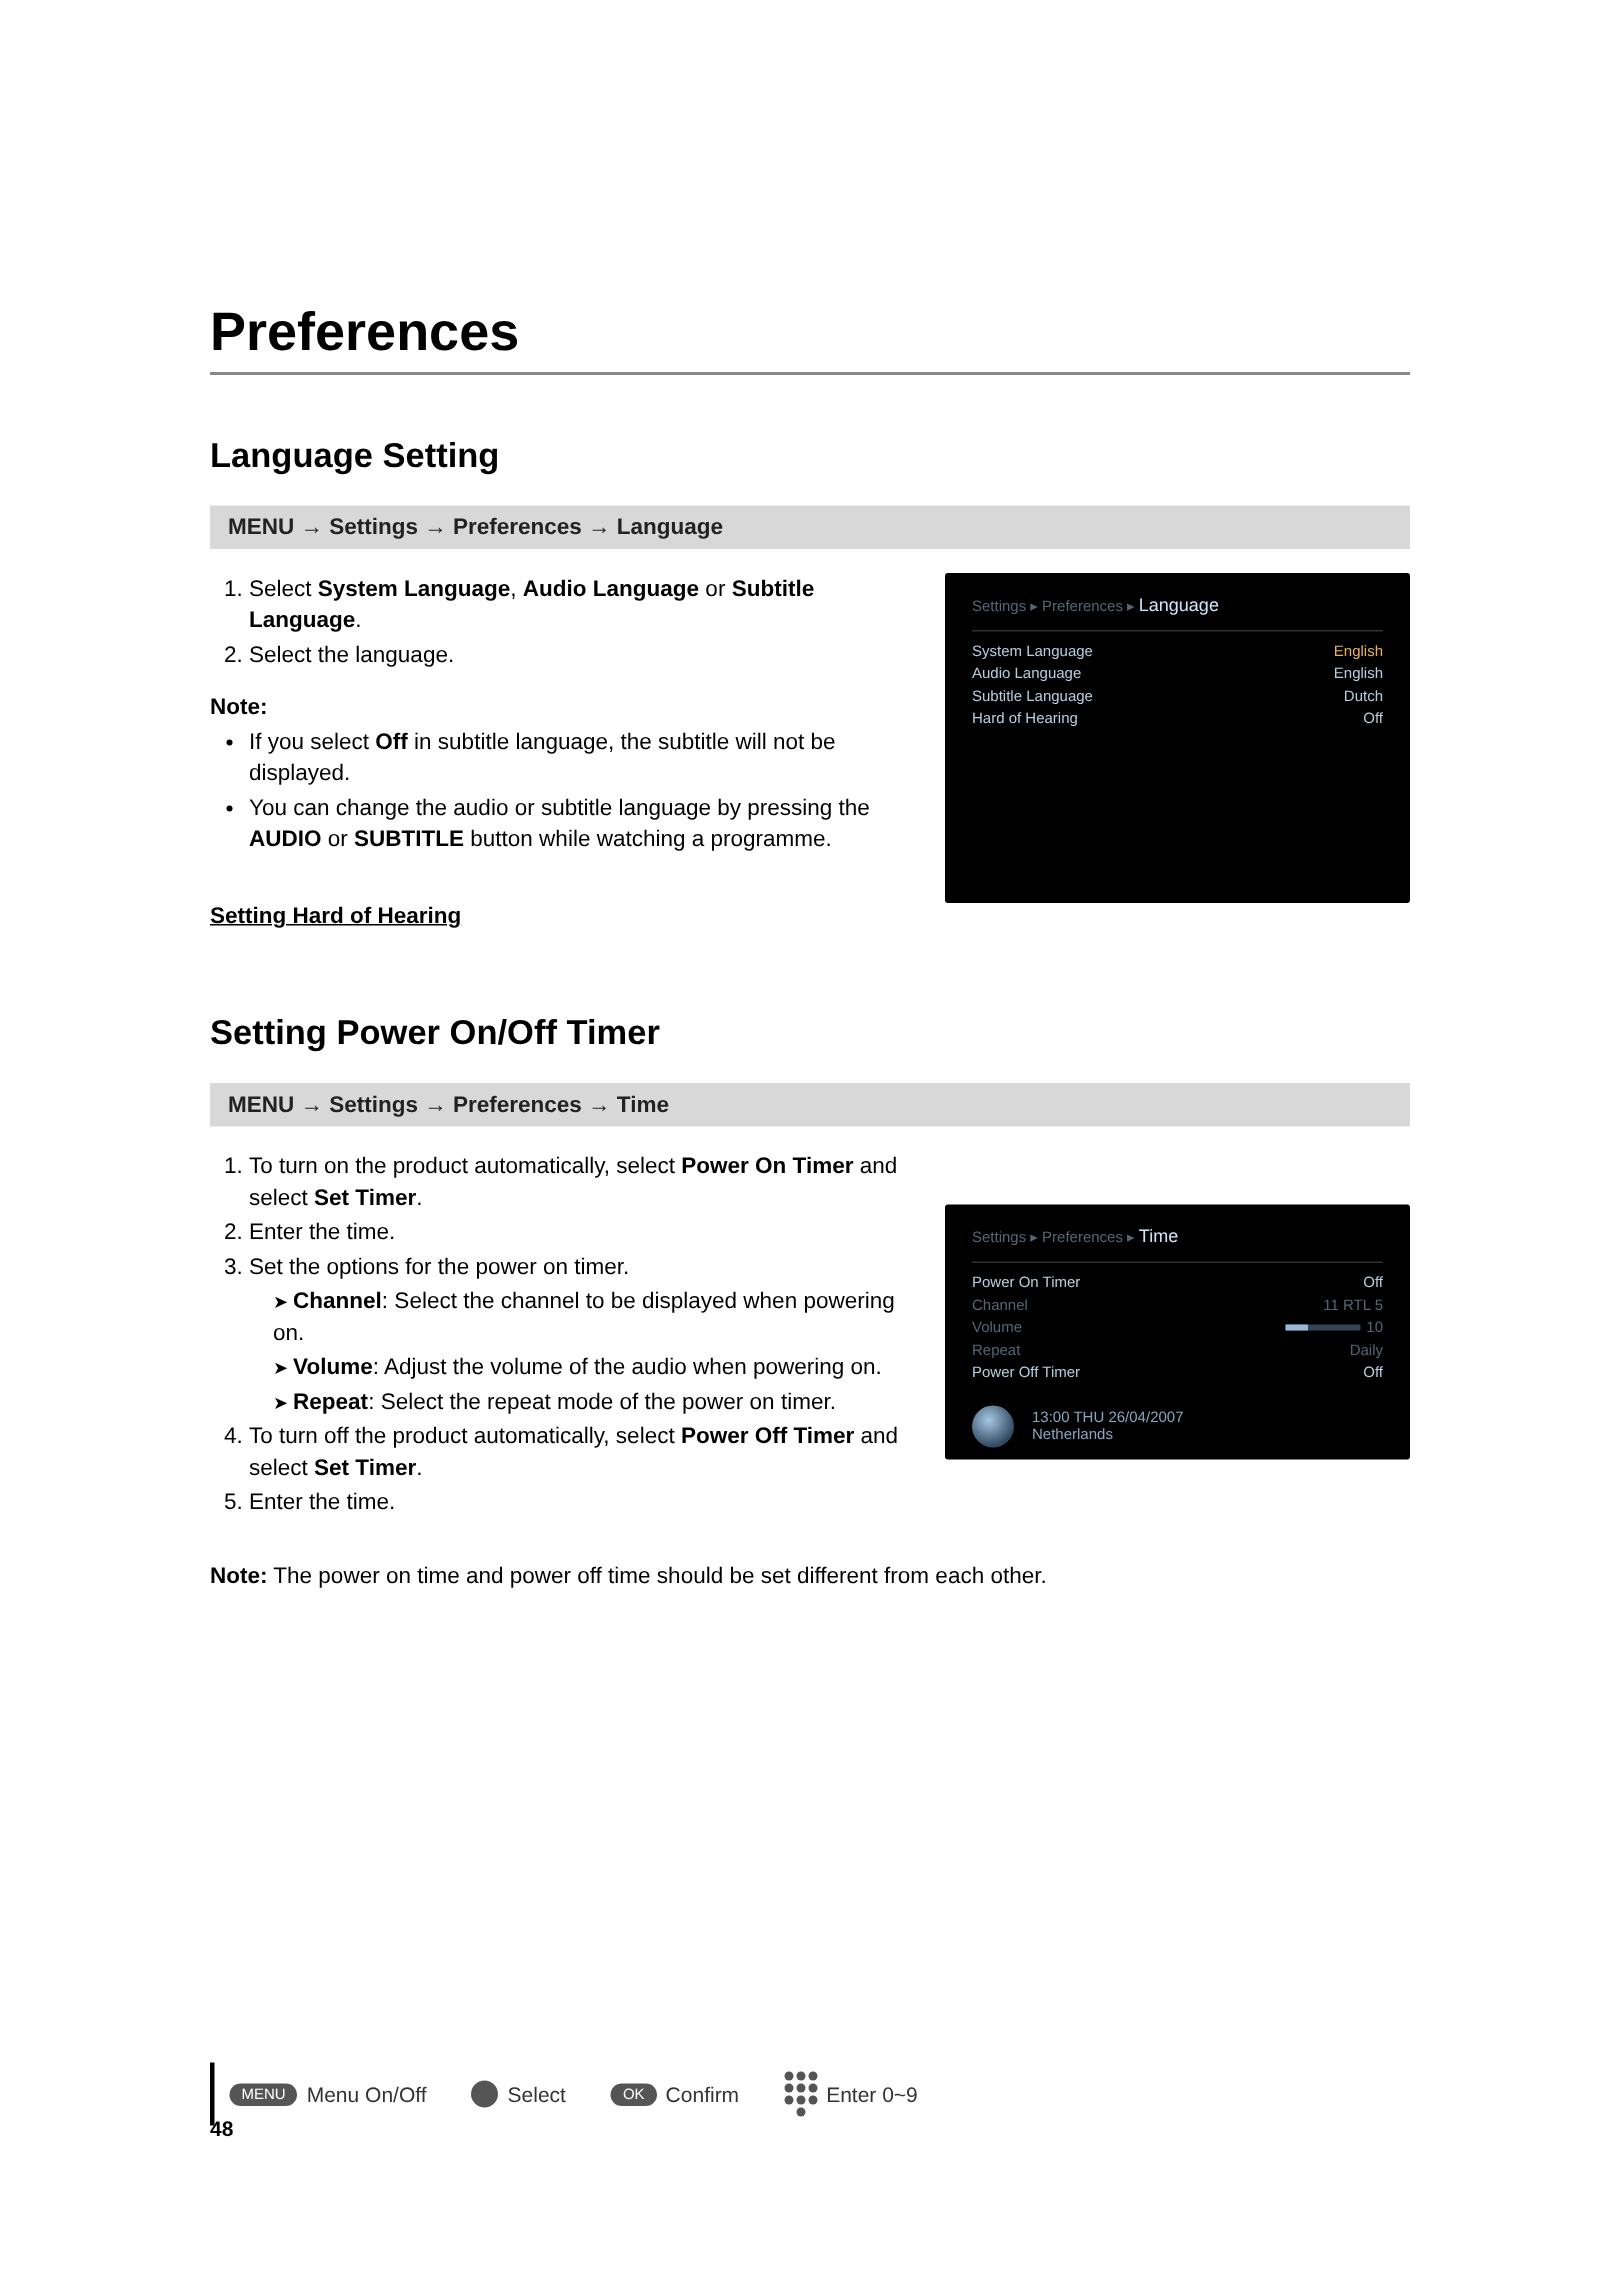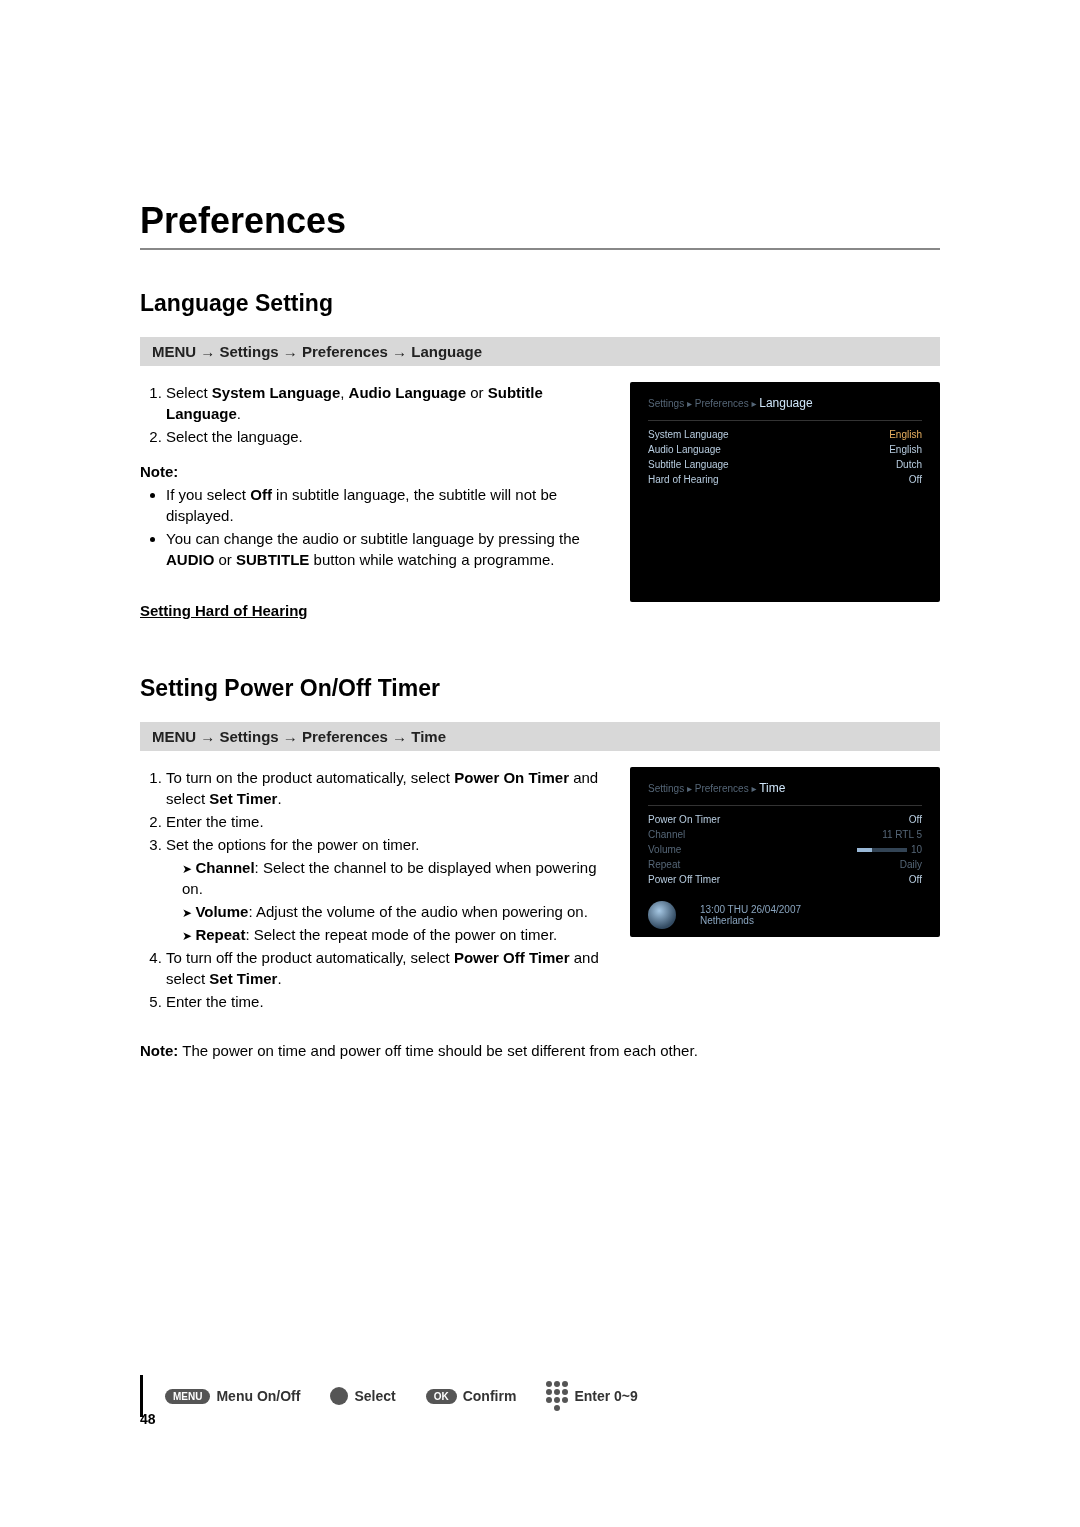--- a/index.html
+++ b/index.html
@@ -133,40 +133,39 @@
   }
   .screenshot .volume-bar::after {
     content: "";
     position: absolute;
     left: 0; top: 0; height: 100%; width: 30%;
     background: #99b8d6;
   }
   .screenshot .clock-area {
     display: flex;
     align-items: center;
-    gap: 24px;
+    gap: 12px;
     margin-top: 14px;
     color: #8aa5bf;
   }
   .screenshot .clock-icon {
     width: 28px; height: 28px;
     border-radius: 50%;
     background: radial-gradient(circle at 40% 35%, #a6c8e4 0%, #334b62 70%);
   }
-  .second-screenshot { height: 170px; }
+  .second-screenshot { height: 170px; margin-top: 36px; }
   .first-screenshot { height: 220px; }
   .section-spacer { height: 50px; }
   .footer {
     position: absolute;
     left: 140px;
     right: 140px;
     bottom: 110px;
     border-left: 3px solid #000;
-    padding: 6px 0 6px 22px;
-    font-weight: bold;
+    padding: 6px 0 6px 10px;
   }
   .footer-inner {
     display: flex;
     align-items: center;
     gap: 30px;
     font-size: 14px;
     color: #333;
   }
   .page-num {
     font-weight: bold;

